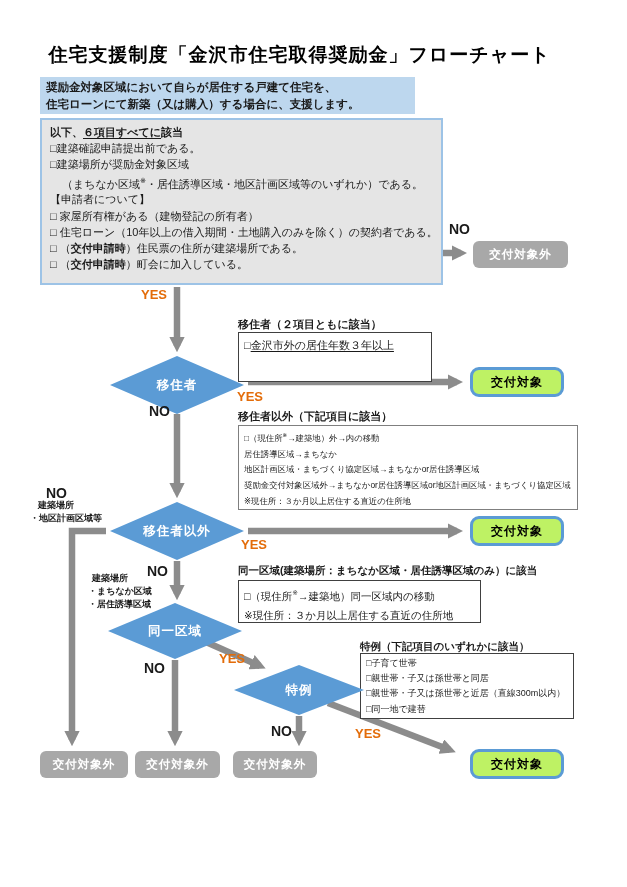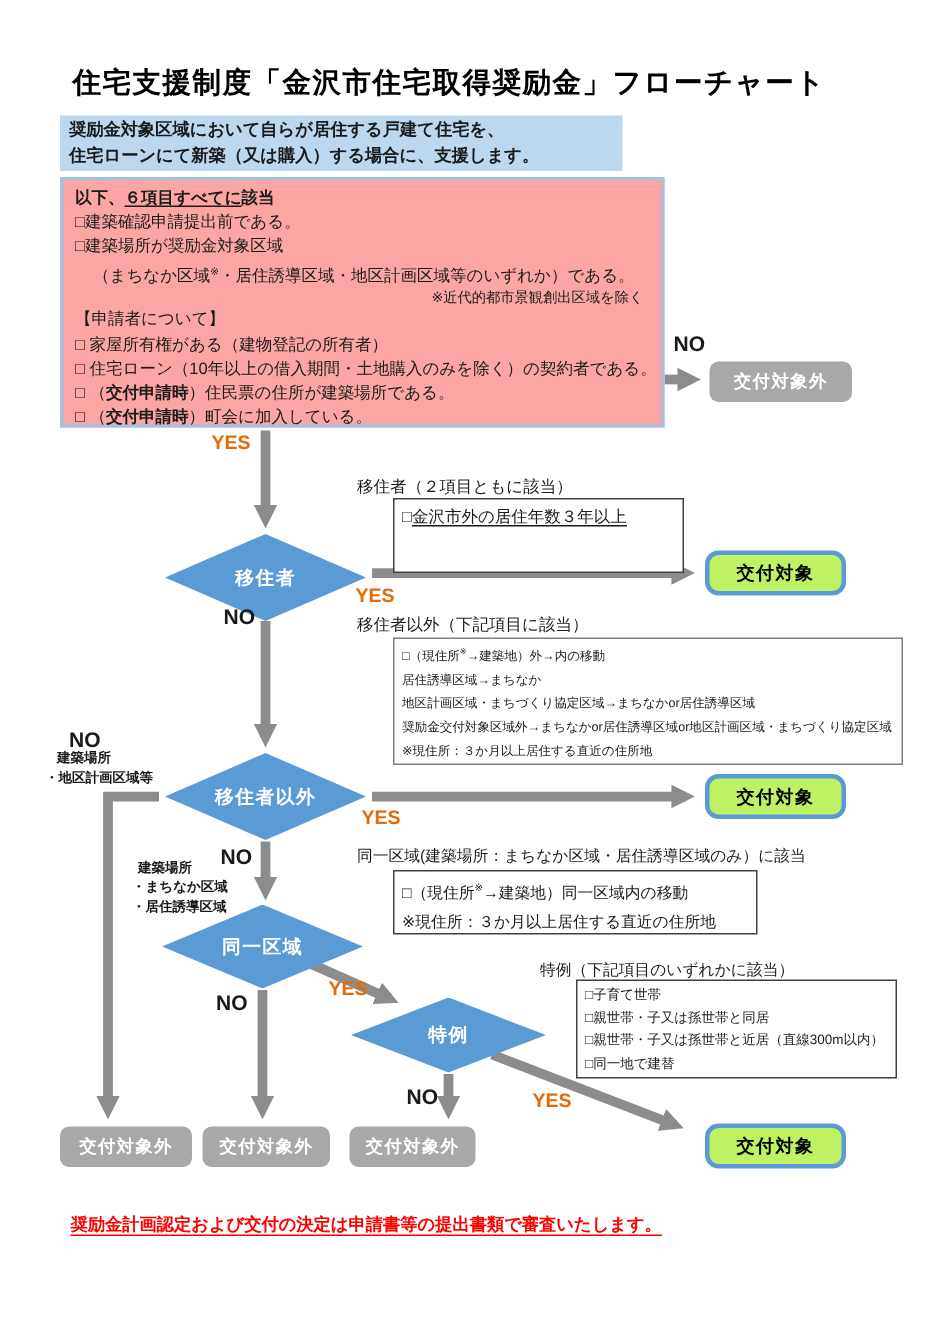--- a/index.html
+++ b/index.html
@@ -11,21 +11,21 @@
     position:absolute;left:0;right:28px;top:42px;text-align:center;
     font-size:19px;font-weight:bold;letter-spacing:1px;color:#000;
   }
   .intro{
     position:absolute;left:40px;top:77px;width:375px;height:37px;
     background:#BDD7EE;padding:2px 6px;box-sizing:border-box;
     font-size:11.5px;font-weight:bold;line-height:17px;white-space:nowrap;
   }
   .checklist{
     position:absolute;left:40px;top:118px;width:403px;height:167px;
-    background:#fca5a5;border:2px solid #9DC3E6;box-sizing:border-box;
+    background:#e5e5e5;border:2px solid #9DC3E6;box-sizing:border-box;
     padding:4px 8px;font-size:11px;line-height:16.2px;white-space:nowrap;
   }
   .cl-h{font-weight:bold;}
   .u{text-decoration:underline;text-underline-offset:2px;}
   .indent{padding-left:12px;}
   .cl-note{font-size:9.5px;text-align:right;padding-right:4px;line-height:13px;}
   sup.mk{font-size:0.65em;vertical-align:super;}
   .yes{position:absolute;color:#E36C09;font-weight:bold;font-size:13px;}
   .no{position:absolute;color:#1a1a1a;font-weight:bold;font-size:14px;}
   .bnote{position:absolute;font-size:9px;font-weight:bold;line-height:13px;color:#1a1a1a;}
@@ -37,25 +37,25 @@
   .gray-box{
     position:absolute;background:#A8A8A8;border-radius:6px;color:#fff;
     font-weight:bold;font-size:11.5px;letter-spacing:1px;
     display:flex;align-items:center;justify-content:center;
   }
   .blue-box{
     position:absolute;background:#bef264;border:3px solid #5B9BD5;border-radius:9px;
     color:#000;font-weight:bold;font-size:12px;letter-spacing:1px;box-sizing:border-box;
     display:flex;align-items:center;justify-content:center;
   }
-  .side-h{position:absolute;font-weight:normal;font-size:11px;white-space:nowrap;}
+  .side-h{position:absolute;font-weight:bold;font-size:11px;white-space:nowrap;}
   .side-h.sm{font-size:10.5px;}
   .sbox{
     position:absolute;background:#fff;border:1px solid #404040;box-sizing:border-box;
-    padding:2px 5px;white-space:nowrap;margin-left:24px;
+    padding:2px 5px;white-space:nowrap;
   }
   .sbox div{overflow:hidden;}
   .box-ijusha{left:238px;top:332px;width:194px;height:50px;font-size:11px;line-height:21px;}
   .box-igai{left:238px;top:425px;width:340px;height:85px;font-size:8.4px;line-height:15.8px;border-color:#7f7f7f;}
   .box-doitsu{left:238px;top:580px;width:243px;height:43px;font-size:10.5px;line-height:19px;}
   .box-tokurei{left:360px;top:653px;width:214px;height:66px;font-size:9px;line-height:15.2px;}
   .fnote{
     position:absolute;color:#FF0000;font-weight:bold;font-size:11.5px;white-space:nowrap;
     text-decoration:underline;text-underline-offset:3px;
   }
@@ -93,21 +93,20 @@
   <div class="intro z1">
     <div>奨励金対象区域において自らが居住する戸建て住宅を、</div>
     <div>住宅ローンにて新築（又は購入）する場合に、支援します。</div>
   </div>
 
   <div class="checklist z1">
     <div class="cl-h"><span>以下、</span><span class="u">６項目すべてに</span><span>該当</span></div>
     <div>□建築確認申請提出前である。</div>
     <div>□建築場所が奨励金対象区域</div>
     <div class="indent"><span>（まちなか区域</span><sup class="mk">※</sup><span>・居住誘導区域・地区計画区域等のいずれか）である。</span></div>
-    <div class="cl-note">※近代的都市景観創出区域を除く</div>
     <div>【申請者について】</div>
     <div>□ 家屋所有権がある（建物登記の所有者）</div>
     <div>□ 住宅ローン（10年以上の借入期間・土地購入のみを除く）の契約者である。</div>
     <div><span>□ （</span><b>交付申請時</b><span>）住民票の住所が建築場所である。</span></div>
     <div><span>□ （</span><b>交付申請時</b><span>）町会に加入している。</span></div>
   </div>
 
   <div class="no z1" style="left:449px;top:221px;">NO</div>
   <div class="gray-box z1" style="left:473px;top:241px;width:95px;height:27px;">交付対象外</div>
 
@@ -168,15 +167,14 @@
 
   <div class="diamond z1" style="left:234px;top:665px;width:130px;height:50px;">特例</div>
   <div class="no z1" style="left:271px;top:723px;">NO</div>
   <div class="yes z1" style="left:355px;top:726px;">YES</div>
 
   <div class="gray-box z1" style="left:40px;top:751px;width:88px;height:27px;">交付対象外</div>
   <div class="gray-box z1" style="left:135px;top:751px;width:85px;height:27px;">交付対象外</div>
   <div class="gray-box z1" style="left:233px;top:751px;width:84px;height:27px;">交付対象外</div>
   <div class="blue-box z1" style="left:470px;top:749px;width:94px;height:30px;">交付対象</div>
 
-  <div class="fnote z1" style="left:47px;top:809px;">奨励金計画認定および交付の決定は申請書等の提出書類で審査いたします。</div>
 
 </div>
 
 </body></html>

